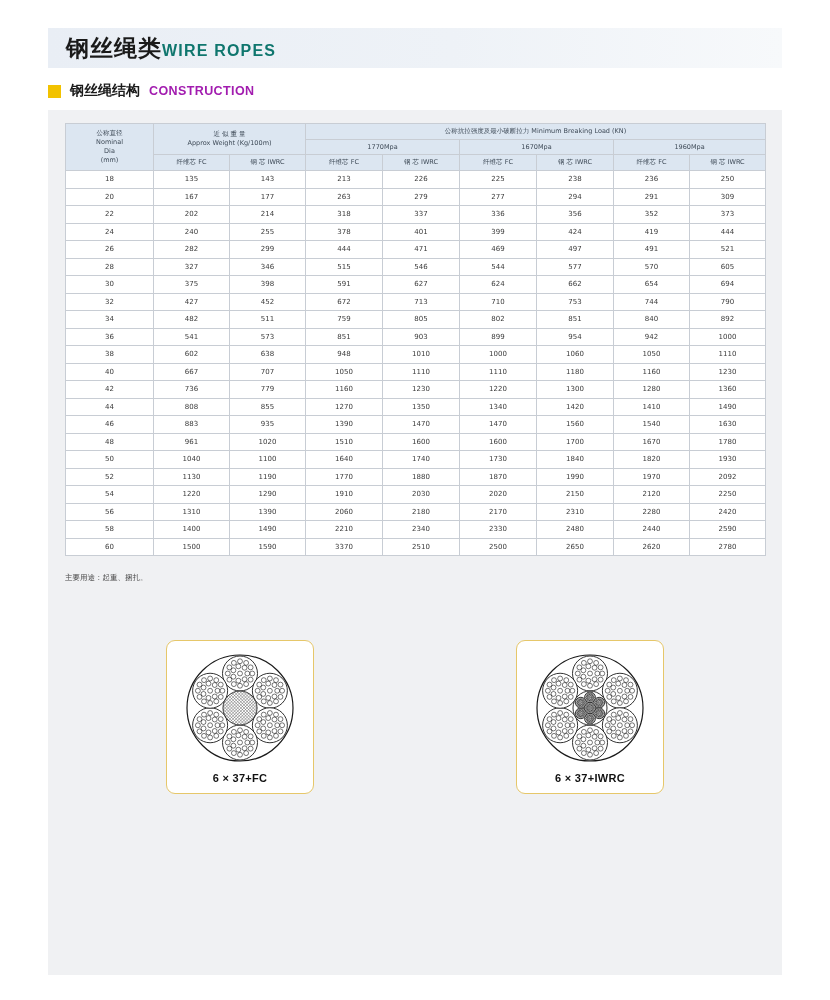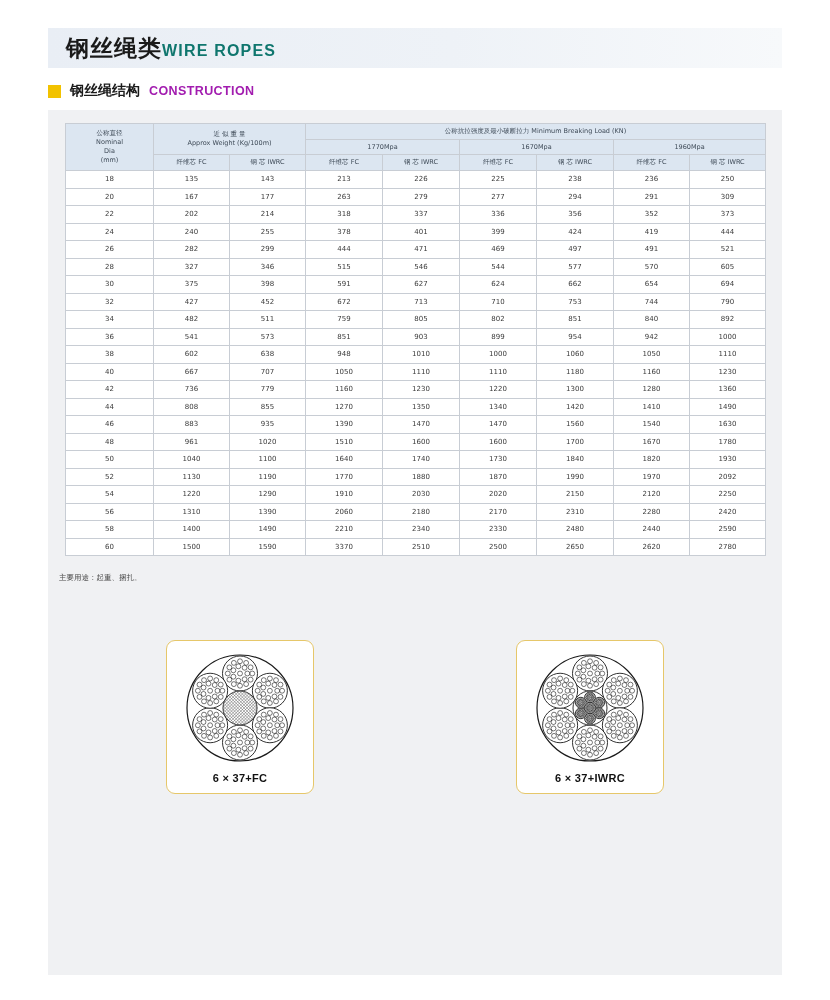--- a/index.html
+++ b/index.html
@@ -106,21 +106,21 @@
   th.sub-core    { height: 16px; font-size: 6.5px; }
   table.spec tbody td {
     font-size: 7px;
     color: #3a3a3a;
     padding: 3px 1px;
     height: 17.5px;
     font-family: "DejaVu Sans", sans-serif;
   }
   .note {
     position: absolute;
-    left: 59px; top: 573px;
+    left: 65px; top: 573px;
     font-size: 7.5px;
     color: #4a4a4a;
     font-family: Liberation Serif, serif;
     text-align: right;
   }
   
   .diagrams {
     position: absolute;
     left: 65px; top: 640px;
     width: 700px;

